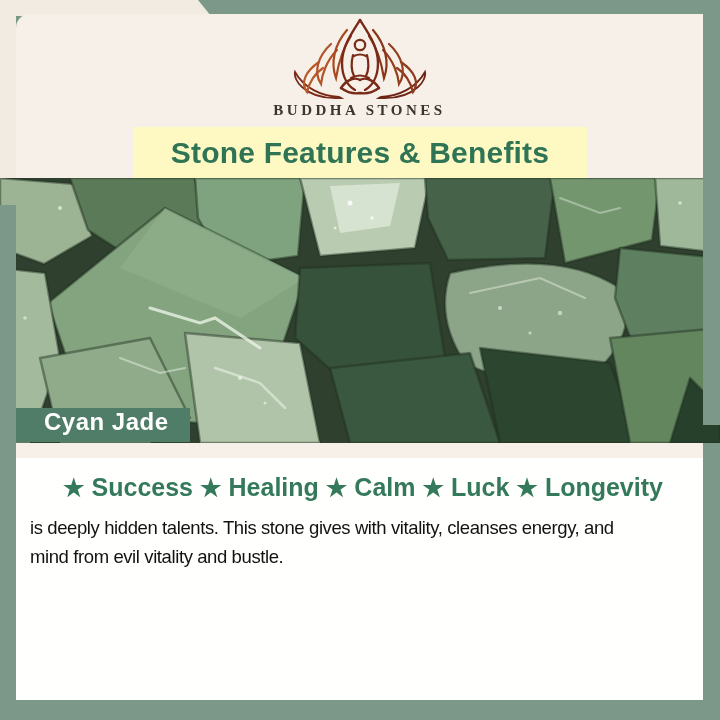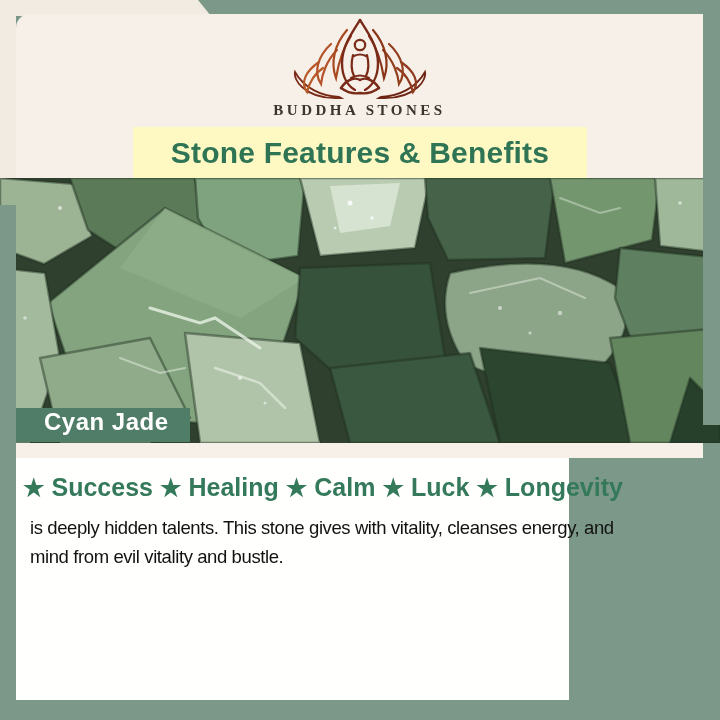--- a/index.html
+++ b/index.html
@@ -26,21 +26,21 @@
   
   .photo{position:absolute;left:0;top:178px;width:720px;height:265px;
     clip-path:polygon(0 0,703px 0,703px 247px,720px 247px,720px 265px,16px 265px,16px 27px,0 27px);}
   .photo svg{display:block;width:720px;height:265px;}
 
   .badge{position:absolute;left:16px;top:408px;width:174px;height:34px;background:#4F7D68;
     display:flex;padding-left:28px;box-sizing:border-box;}
   .badge span{color:#FFFFFF;font-size:24px;font-weight:bold;letter-spacing:0.5px;}
 
   
-  .panel{position:absolute;left:16px;top:458px;width:553px;height:242px;background:#FFFFFE;}
+  .panel{position:absolute;left:16px;top:458px;width:687px;height:242px;background:#FFFFFE;}
   .stars{margin-top:15px;text-align:center;color:#35795B;font-weight:bold;font-size:25px;white-space:nowrap;}
   .stars .star{margin:0 7px;font-size:24px;}
   .desc{margin:11px 14px 0 14px;color:#121212;}
   .desc .line{font-size:18.5px;line-height:29px;letter-spacing:-0.4px;white-space:nowrap;}
 </style>
 </head>
 <body>
 
 <div id="page">
 

